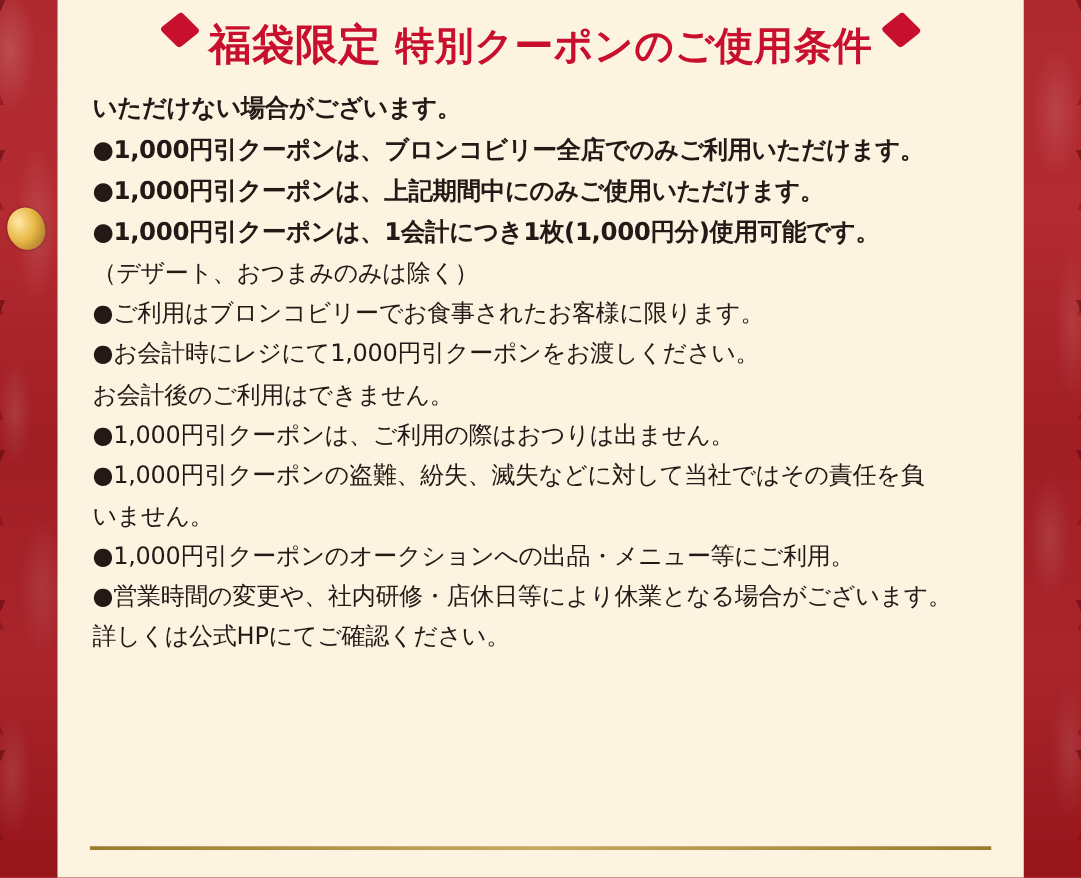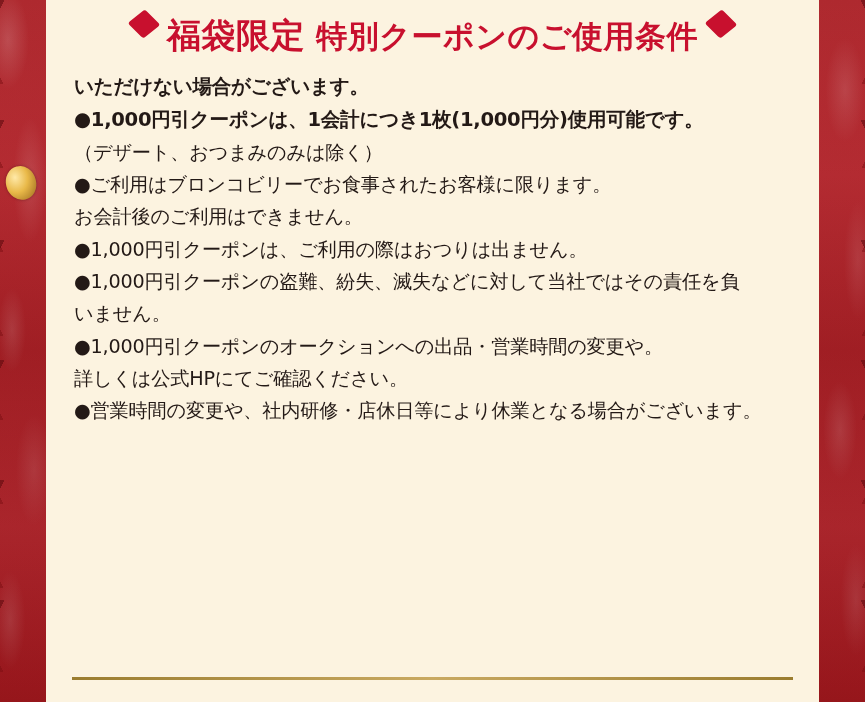--- a/index.html
+++ b/index.html
@@ -143,27 +143,30 @@
   <div id="panel">
 
     <div id="title-row">
       <span class="diamond"></span>
       <span id="title-text"><span class="big">福袋限定</span><span> 特別クーポンのご使用条件</span></span>
       <span class="diamond"></span>
     </div>
 
     <div id="body">
       <p class="para bold">いただけない場合がございます。</p>
+      <p class="para bold">●1,000円引クーポンは、ブロンコビリー全店でのみご利用いただけます。</p>
+      <p class="para bold">●1,000円引クーポンは、上記期間中にのみご使用いただけます。</p>
       <p class="para bold">●1,000円引クーポンは、1会計につき1枚(1,000円分)使用可能です。</p>
       <p class="para">（デザート、おつまみのみは除く）</p>
       <p class="para">●ご利用はブロンコビリーでお食事されたお客様に限ります。</p>
+      <p class="para">●お会計時にレジにて1,000円引クーポンをお渡しください。</p>
       <p class="para">お会計後のご利用はできません。</p>
       <p class="para">●1,000円引クーポンは、ご利用の際はおつりは出ません。</p>
       <p class="para">●1,000円引クーポンの盗難、紛失、滅失などに対して当社ではその責任を負</p>
       <p class="para">いません。</p>
-      <p class="para">●1,000円引クーポンのオークションへの出品・営業時間の変更や。</p>
+      <p class="para">●1,000円引クーポンのオークションへの出品・メニュー等にご利用。</p>
+      <p class="para">●営業時間の変更や、社内研修・店休日等により休業となる場合がございます。</p>
       <p class="para">詳しくは公式HPにてご確認ください。</p>
-      <p class="para">●営業時間の変更や、社内研修・店休日等により休業となる場合がございます。</p>
     </div>
 
     <div id="bottom-rule"></div>
   </div>
 </div>
 
 </body></html>

